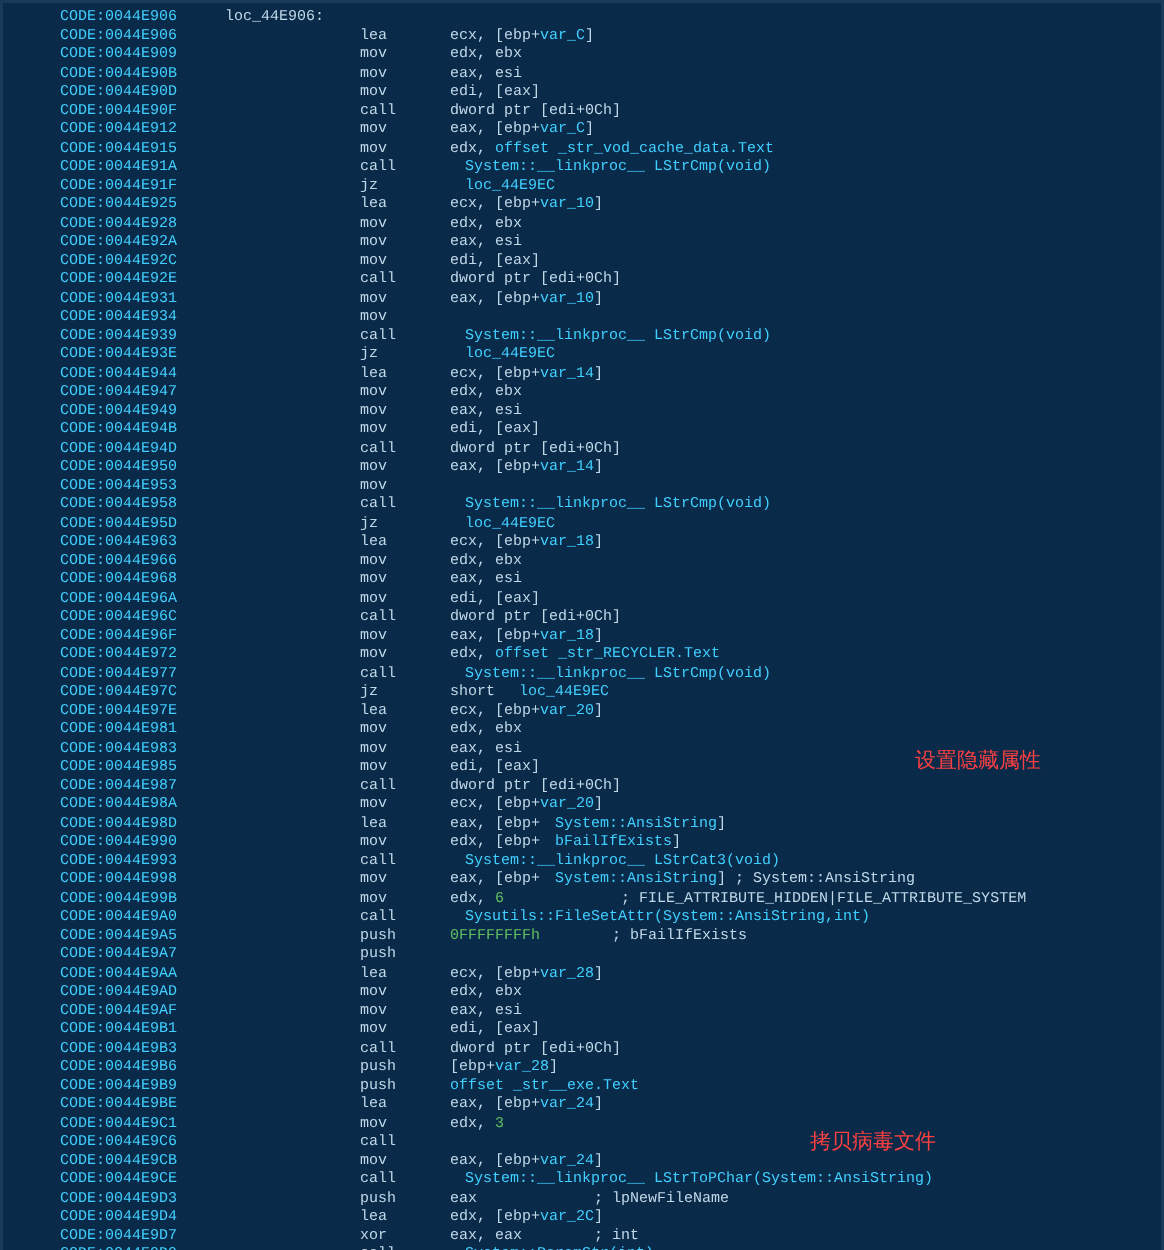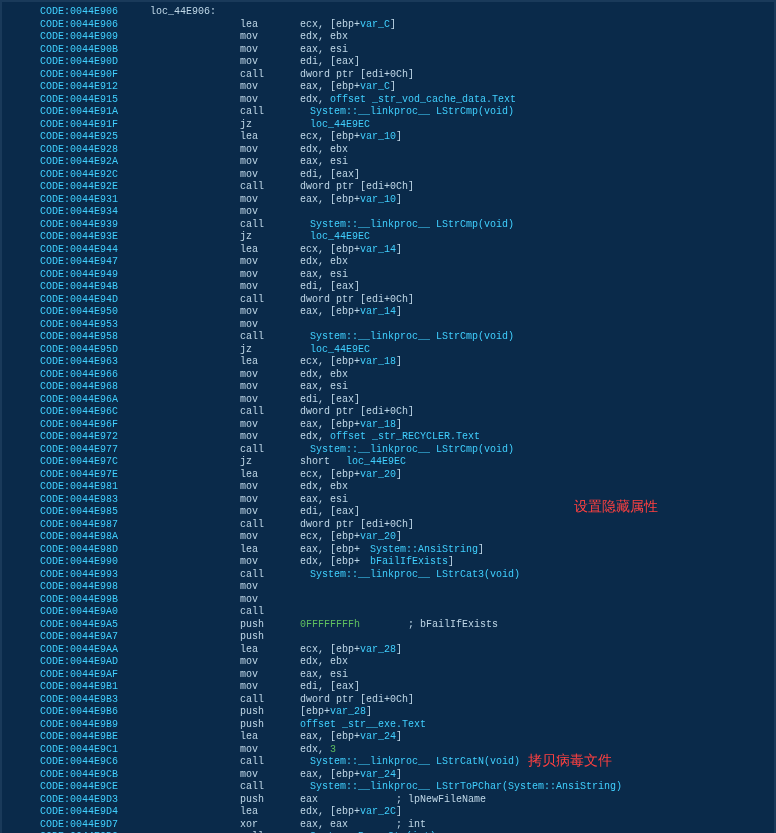--- a/index.html
+++ b/index.html
@@ -49,22 +49,22 @@
     color: #c0d8e8;
   }
   .op .var { color: #40d0ff; }
   .op .str { color: #40d0ff; margin-top: 24px; }
   .op .func { color: #40d0ff; margin-left: 10px; }
   .op .num { color: #60c060; }
   .annot {
     color: #ff4040;
     position: absolute;
   }
-  .annot1 { left: 572px; top: 496px; font-size: 14px; }
-  .annot2 { left: 526px; top: 750px; font-size: 14px; }
+  .annot1 { left: 608px; top: 496px; font-size: 14px; }
+  .annot2 { left: 538px; top: 750px; font-size: 14px; }
 </style>
 </head>
 <body>
 
 <div class="ida-view">
   <div id="lines-container">
       <div class="line">
     <span class="arrows"></span>
     <span class="addr">CODE:0044E906</span>
     <span class="label">loc_44E906:</span><span class="mnemonic"></span><span class="op"></span>
@@ -290,31 +290,31 @@
     <span class="label"></span><span class="mnemonic">mov</span><span class="op">edx, [ebp+<span class="func">bFailIfExists</span>]</span>
   </div>
       <div class="line">
     <span class="arrows"></span>
     <span class="addr">CODE:0044E993</span>
     <span class="label"></span><span class="mnemonic">call</span><span class="op"><span class="func">System::__linkproc__ LStrCat3(void)</span></span>
   </div>
       <div class="line">
     <span class="arrows"></span>
     <span class="addr">CODE:0044E998</span>
-    <span class="label"></span><span class="mnemonic">mov</span>
+    <span class="label"></span><span class="mnemonic">mov</span><span class="op">eax, [ebp+<span class="func">System::AnsiString</span>] ; System::AnsiString</span>
   </div>
       <div class="line">
     <span class="arrows"></span>
     <span class="addr">CODE:0044E99B</span>
-    <span class="label"></span><span class="mnemonic">mov</span>
+    <span class="label"></span><span class="mnemonic">mov</span><span class="op">edx, <span class="num">6</span>             ; FILE_ATTRIBUTE_HIDDEN|FILE_ATTRIBUTE_SYSTEM</span>
   </div>
       <div class="line">
     <span class="arrows"></span>
     <span class="addr">CODE:0044E9A0</span>
-    <span class="label"></span><span class="mnemonic">call</span>
+    <span class="label"></span><span class="mnemonic">call</span><span class="op"><span class="func">Sysutils::FileSetAttr(System::AnsiString,int)</span></span>
   </div>
       <div class="line">
     <span class="arrows"></span>
     <span class="addr">CODE:0044E9A5</span>
     <span class="label"></span><span class="mnemonic">push</span><span class="op"><span class="num">0FFFFFFFFh</span>        ; bFailIfExists</span>
   </div>
       <div class="line">
     <span class="arrows"></span>
     <span class="addr">CODE:0044E9A7</span>
     <span class="label"></span><span class="mnemonic">push</span>
@@ -360,21 +360,21 @@
     <span class="label"></span><span class="mnemonic">lea</span><span class="op">eax, [ebp+<span class="var">var_24</span>]</span>
   </div>
       <div class="line">
     <span class="arrows"></span>
     <span class="addr">CODE:0044E9C1</span>
     <span class="label"></span><span class="mnemonic">mov</span><span class="op">edx, <span class="num">3</span></span>
   </div>
       <div class="line">
     <span class="arrows"></span>
     <span class="addr">CODE:0044E9C6</span>
-    <span class="label"></span><span class="mnemonic">call</span><span class="op"><span class="func">System::__linkproc__ LStrCatN(void)</span></span>
+    <span class="label"></span><span class="mnemonic">call</span>
   </div>
       <div class="line">
     <span class="arrows"></span>
     <span class="addr">CODE:0044E9CB</span>
     <span class="label"></span><span class="mnemonic">mov</span><span class="op">eax, [ebp+<span class="var">var_24</span>]</span>
   </div>
       <div class="line">
     <span class="arrows"></span>
     <span class="addr">CODE:0044E9CE</span>
     <span class="label"></span><span class="mnemonic">call</span><span class="op"><span class="func">System::__linkproc__ LStrToPChar(System::AnsiString)</span></span>

